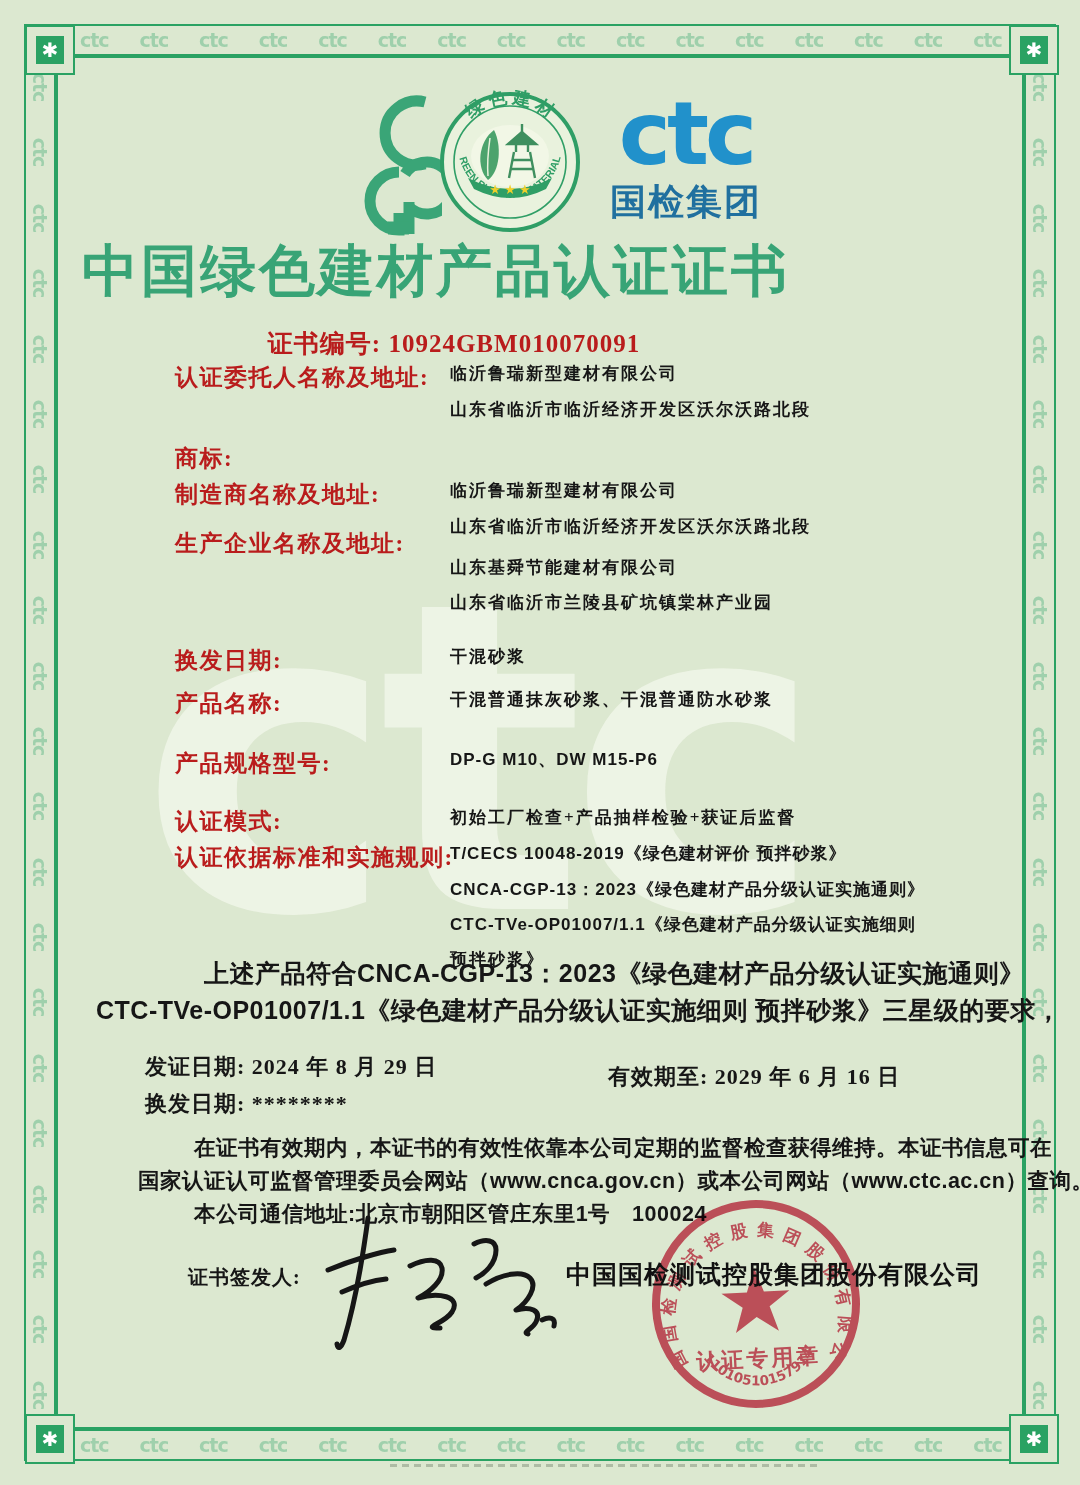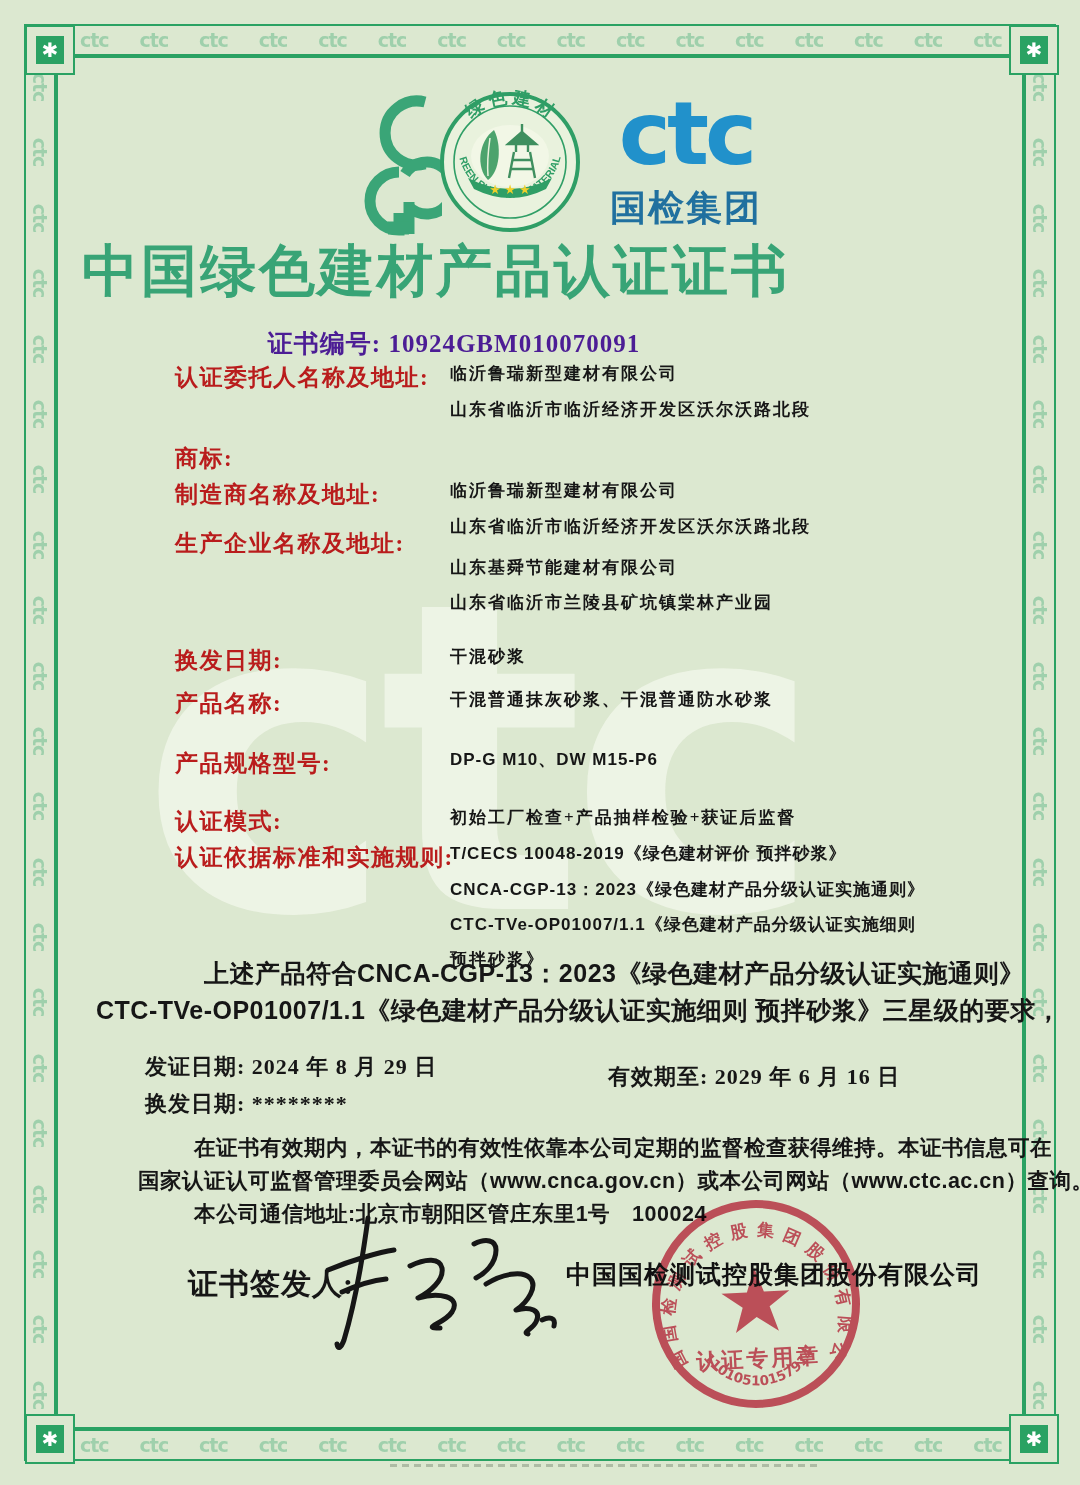--- a/index.html
+++ b/index.html
@@ -27,41 +27,41 @@
   
   .watermark{position:absolute;left:140px;top:545px;z-index:0;
     font-family:"DejaVu Sans",sans-serif;font-weight:bold;font-size:430px;line-height:1;
     color:rgba(252,254,246,0.55);letter-spacing:-16px;user-select:none;}
   
   .gp-logo{position:absolute;left:346px;top:90px;z-index:1;}
   .badge{position:absolute;left:438px;top:90px;z-index:1;}
   .ctc-logo{position:absolute;left:596px;top:92px;z-index:1;width:180px;text-align:center;}
   .ctc-word{font-family:"DejaVu Sans",sans-serif;font-weight:bold;font-size:88px;line-height:0.95;
             color:#2191cb;letter-spacing:-4px;}
-  .ctc-group{font-family:Liberation Serif, serif;font-weight:bold;font-size:36px;color:#20709f;letter-spacing:2px;margin-top:8px;}
+  .ctc-group{font-family:Liberation Serif, serif;font-weight:bold;font-size:36px;color:#20709f;letter-spacing:2px;margin-top:2px;}
   
   .title{position:absolute;left:0;top:234px;width:872px;text-align:center;z-index:1;
     font-weight:bold;font-size:56px;color:#38a476;letter-spacing:3px;}
   .certno{position:absolute;left:0;top:327px;width:908px;text-align:center;z-index:1;
-    font-weight:bold;font-size:25px;color:#4c1d95;letter-spacing:1px;}
+    font-weight:bold;font-size:25px;color:#b91c1c;letter-spacing:1px;}
   
   .lbl{position:absolute;left:175px;z-index:1;font-weight:bold;font-size:23px;color:#b91c1c;letter-spacing:1.5px;white-space:nowrap;}
   .val{position:absolute;left:450px;z-index:1;font-weight:bold;font-size:17px;color:#161616;letter-spacing:1px;white-space:nowrap;
        font-family:"Liberation Sans","DejaVu Sans",sans-serif;}
   .valserif{font-family:"Liberation Serif","DejaVu Serif",serif;letter-spacing:2px;}
   
   .stmt{position:absolute;left:96px;width:890px;z-index:1;font-weight:bold;font-size:25px;color:#161616;
         font-family:"Liberation Sans","DejaVu Sans",sans-serif;letter-spacing:0.5px;white-space:nowrap;}
   .foot{position:absolute;left:138px;width:820px;z-index:1;font-weight:bold;font-size:21.5px;color:#161616;
         font-family:"Liberation Sans","DejaVu Sans",sans-serif;letter-spacing:0.5px;white-space:nowrap;}
   .indent1{padding-left:108px;}
   .indent2{padding-left:56px;}
   .dates{position:absolute;z-index:1;font-weight:bold;font-size:22px;color:#161616;letter-spacing:1px;white-space:nowrap;}
   
-  .signer-label{position:absolute;left:188px;top:1264px;z-index:2;font-weight:bold;font-size:30px;color:#161616;letter-spacing:1px;}
+  .signer-label{position:absolute;left:188px;top:1264px;z-index:2;font-weight:bold;font-size:20px;color:#161616;letter-spacing:1px;}
   .company{position:absolute;left:566px;top:1258px;z-index:3;font-weight:bold;font-size:25px;color:#111;letter-spacing:1px;white-space:nowrap;}
   .sig{position:absolute;left:290px;top:1200px;z-index:2;}
   .stamp{position:absolute;left:648px;top:1196px;z-index:2;opacity:0.9;mix-blend-mode:multiply;transform:rotate(-3deg);}
   
   .scan-artifact{position:absolute;left:390px;top:1464px;width:430px;height:3px;z-index:1;opacity:0.45;
      background:repeating-linear-gradient(90deg,#75856f 0 7px,transparent 7px 12px);}
 </style>
 </head>
 <body>
 

